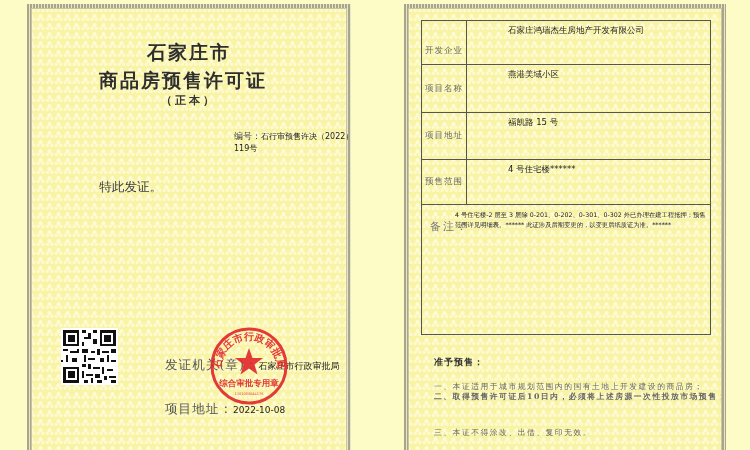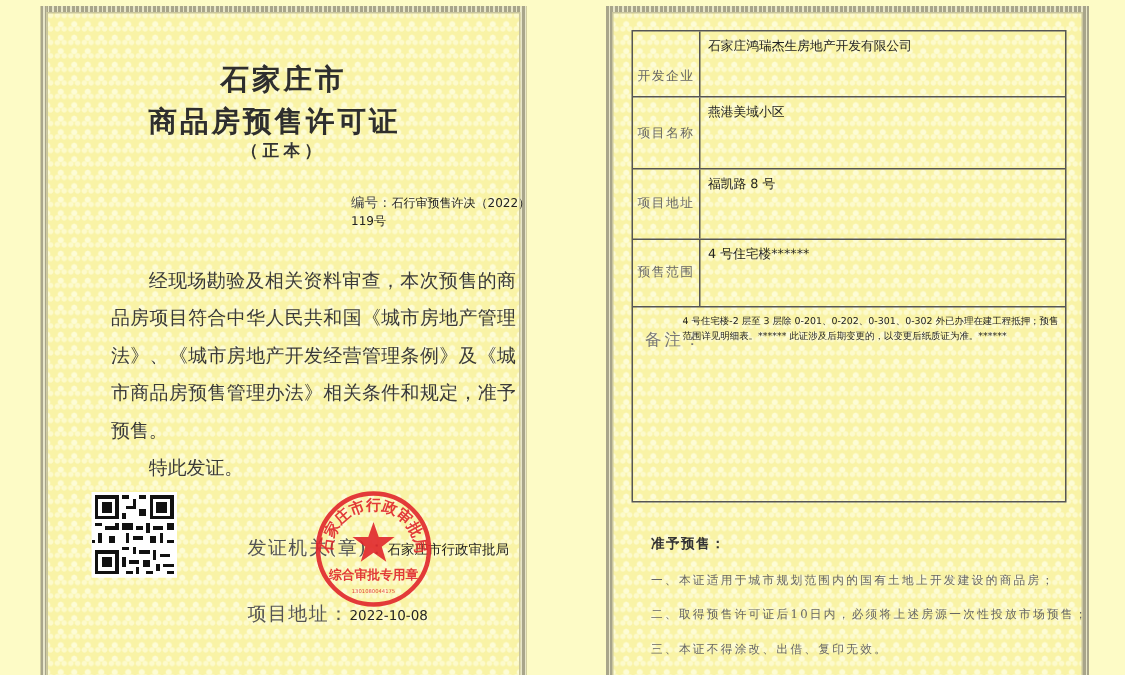--- a/index.html
+++ b/index.html
@@ -49,45 +49,44 @@
   .issuer .val { font-family:"DejaVu Sans","Liberation Sans",sans-serif; font-size:9px; color:#222; letter-spacing:0; }
   .issue-date { position:absolute; top:397px; left:138px; font-size:12.6px; color:#555; letter-spacing:1px; white-space:nowrap; }
   .issue-date .val { font-family:"DejaVu Sans","Liberation Sans",sans-serif; font-size:9px; color:#222; letter-spacing:0; }
 
   .seal { position:absolute; top:322px; left:182px; width:80px; height:80px; pointer-events:none; }
 
   .tbl { position:absolute; left:17px; top:16px; width:290px; border:1.5px solid #555; box-sizing:border-box; }
   .row { display:flex; border-bottom:1px solid #555; }
   .row:last-child { border-bottom:none; }
   .row .label { width:44px; border-right:1px solid #555; display:flex; align-items:center; justify-content:center; font-size:8.5px; color:#666; letter-spacing:1px; }
-  .row .value { flex:1; padding:4px 5px; font-family:"DejaVu Sans","Liberation Sans",sans-serif; font-size:8.5px; color:#222; }
+  .row .value { flex:1; padding:4px 5px; font-family:"DejaVu Sans","Liberation Sans",sans-serif; font-size:8.5px; color:#222;margin-left:36px; }
   .r1 { height:43px; } .r2 { height:47px; } .r3 { height:46px; } .r4 { height:44px; }
   .r1 .label { padding-top:16px; }
   .notes-row { height:129px; position:relative; }
   .notes-row .notes-label { position:absolute; left:8px; top:14px; font-size:11px; color:#777; letter-spacing:2px; }
   .notes-row .notes-text { position:absolute; left:33px; top:5px; width:254px; font-family:"DejaVu Sans","Liberation Sans",sans-serif; font-size:6.3px; line-height:10px; color:#222; }
 
   .rules-title { position:absolute; top:352px; left:30px; font-size:9px; font-weight:bold; color:#333; letter-spacing:1px; }
   .rule { position:absolute; left:30px; font-size:7.8px; color:#666; letter-spacing:1.5px; white-space:nowrap; }
-  .rule.r-1 { top:377px; } .rule.r-2 { top:400px; } .rule.r-3 { top:423px; }
+  .rule.r-1 { top:377px; } .rule.r-2 { top:387px;font-weight:bold; } .rule.r-3 { top:423px; }
 </style>
 </head>
 <body>
 
 <div class="cert" id="left-cert">
   <div class="city-title">石家庄市</div>
   <div class="main-title">商品房预售许可证</div>
   <div class="copy-label">（正本）</div>
 
   <div class="serial">
     <span class="lbl">编号：</span><span>石行审预售许决（2022）119号</span>
   </div>
 
   <div class="body-text">
-    <p class="indent">经现场勘验及相关资料审查，本次预售的商品房项目符合中华人民共和国《城市房地产管理法》、《城市房地产开发经营管理条例》及《城市商品房预售管理办法》相关条件和规定，准予预售。</p>
     <p class="closing">特此发证。</p>
   </div>
 
   <div class="qr">
     <svg viewBox="0 0 25 25" shape-rendering="crispEdges">
       <rect width="25" height="25" fill="#fff"></rect>
       <g fill="#111">
         <rect x="1" y="1" width="7" height="7"></rect>
           <rect x="2" y="2" width="5" height="5" fill="#fff"></rect>
           <rect x="3" y="3" width="3" height="3"></rect>
@@ -164,21 +163,21 @@
     <div class="row r1">
       <div class="label">开发企业</div>
       <div class="value">石家庄鸿瑞杰生房地产开发有限公司</div>
     </div>
     <div class="row r2">
       <div class="label">项目名称</div>
       <div class="value">燕港美域小区</div>
     </div>
     <div class="row r3">
       <div class="label">项目地址</div>
-      <div class="value">福凯路 8 号</div>
+      <div class="value">福凯路 15 号</div>
     </div>
     <div class="row r4">
       <div class="label">预售范围</div>
       <div class="value">4 号住宅楼******</div>
     </div>
     <div class="row notes-row">
       <div class="notes-label">备注：</div>
       <div class="notes-text">4 号住宅楼-2 层至 3 层除 0-201、0-202、0-301、0-302 外已办理在建工程抵押；预售范围详见明细表。****** 此证涉及后期变更的，以变更后纸质证为准。******</div>
     </div>
   </div>

